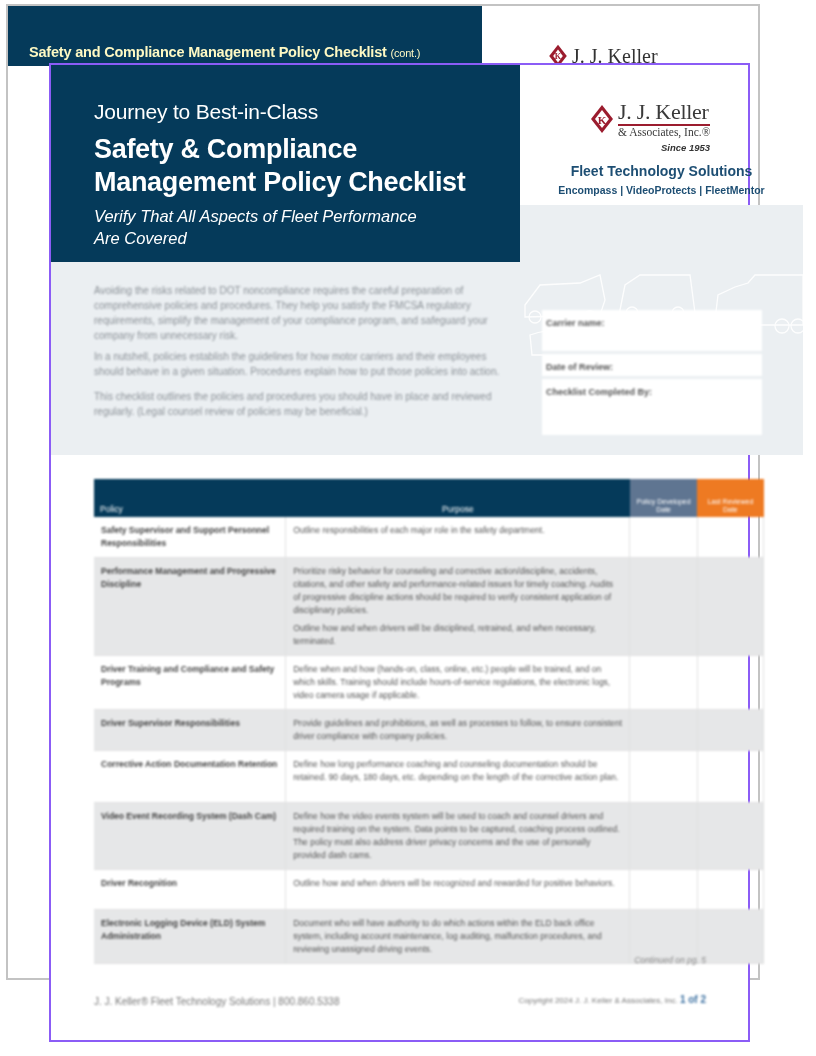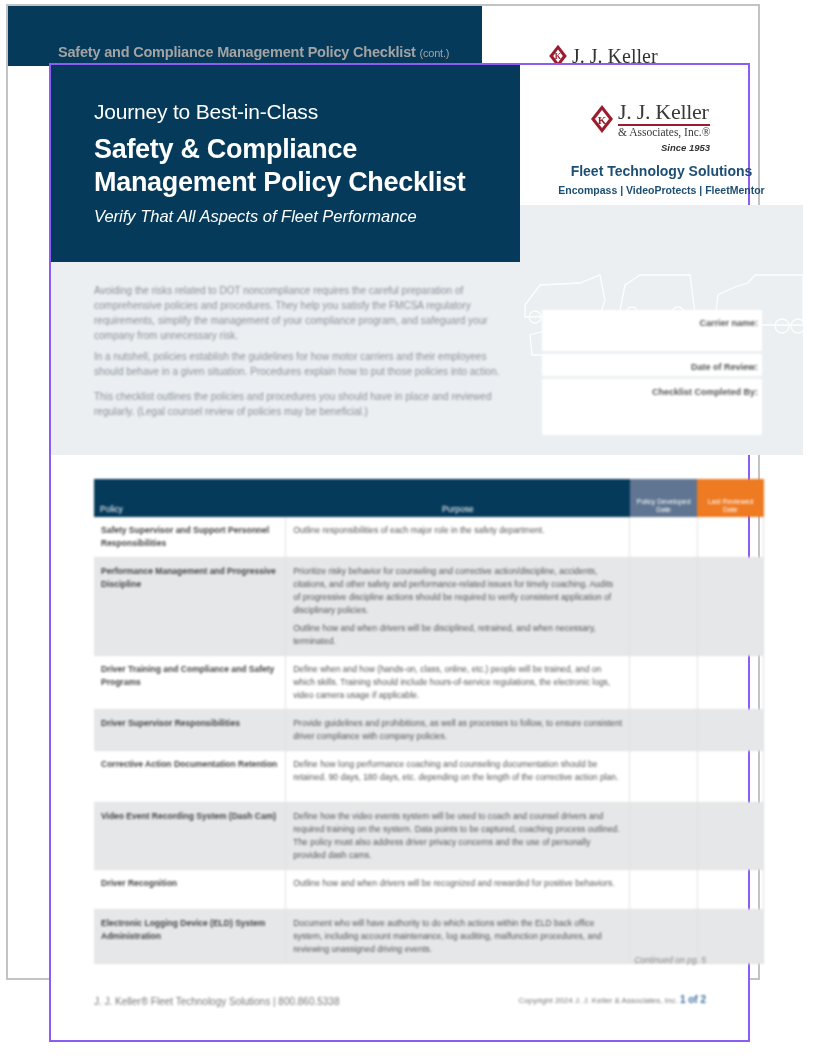--- a/index.html
+++ b/index.html
@@ -9,21 +9,21 @@
   
   .back-page {
     position: absolute; left: 6px; top: 4px; width: 754px; height: 976px;
     background: #ffffff; border: 2px solid #c3c3c3; border-top: 2px solid #c3c3c3;
   }
   .back-header {
     position: absolute; left: 0; top: 0; width: 474px; height: 60px;
     background: #053a5a;
   }
   .back-title {
-    position: absolute; left: 50px; top: 38px; color: #a3a3a3;
+    position: absolute; left: 21px; top: 38px; color: #fef9c3;
     font-size: 14.5px; font-weight: bold; white-space: nowrap; letter-spacing: -0.2px;
   }
   .back-title .cont { font-weight: normal; font-size: 11px; }
   .back-logo {
     position: absolute; left: 540px; top: 38px; display: flex; align-items: center; gap: 4px;
   }
   .back-logo .brand { font-family: "Liberation Serif", serif; font-size: 20px; color: #333; }
 
   
   .front-page {
@@ -59,21 +59,21 @@
     position: absolute; left: 43px; top: 218px; width: 415px; color: #8b9197;
     font-size: 10px; line-height: 15px; filter: blur(1.3px);
   }
   .intro p { margin-bottom: 6px; }
   .intro p.gap { margin-top: 10px; }
 
   .form-box {
     position: absolute; left: 491px; top: 245px; width: 220px; background: #ffffff;
     filter: blur(0.8px);
   }
-  .form-row { border-bottom: 3px solid #ebeff2; padding: 8px 4px; font-size: 9px; font-weight: bold; color: #555; text-align: right; }
+  .form-row { border-bottom: 3px solid #ebeff2; padding: 8px 4px; font-size: 9px; font-weight: bold; color: #555; }
   .form-row.tall { height: 44px; }
   .form-row.short { height: 25px; }
   .form-row.last { height: 56px; border-bottom: none; }
 
   .table {
     position: absolute; left: 43px; top: 414px; width: 670px; border-collapse: collapse;
     font-size: 8.5px; color: #555; filter: blur(0.9px);
   }
   .table th { color: #ffffff; font-weight: normal; vertical-align: bottom; padding: 3px 6px; height: 38px; font-size: 8.5px; }
   .table th.policy { background: #053a5a; text-align: left; width: 191px; }
@@ -134,20 +134,21 @@
   </div>
 
   <div class="hero">
     <div class="kicker">Journey to Best-in-Class</div>
     <div class="title">
       <div>Safety &amp; Compliance</div>
       <div>Management Policy Checklist</div>
     </div>
     <div class="subtitle">
       <div>Verify That All Aspects of Fleet Performance</div>
+      <div>Are Covered</div>
     </div>
   </div>
 
   <div class="logo-block">
     <div class="logo-row">
       <svg class="logo-diamond" viewBox="0 0 24 30">
         <polygon points="12,1 23,15 12,29 1,15" fill="#9b1c2e"></polygon>
         <polygon points="12,6 19,15 12,24 5,15" fill="#ffffff"></polygon>
         <text x="12" y="19.5" font-size="11" font-family="Liberation Serif, serif" fill="#9b1c2e" text-anchor="middle" font-weight="bold">K</text>
       </svg>

